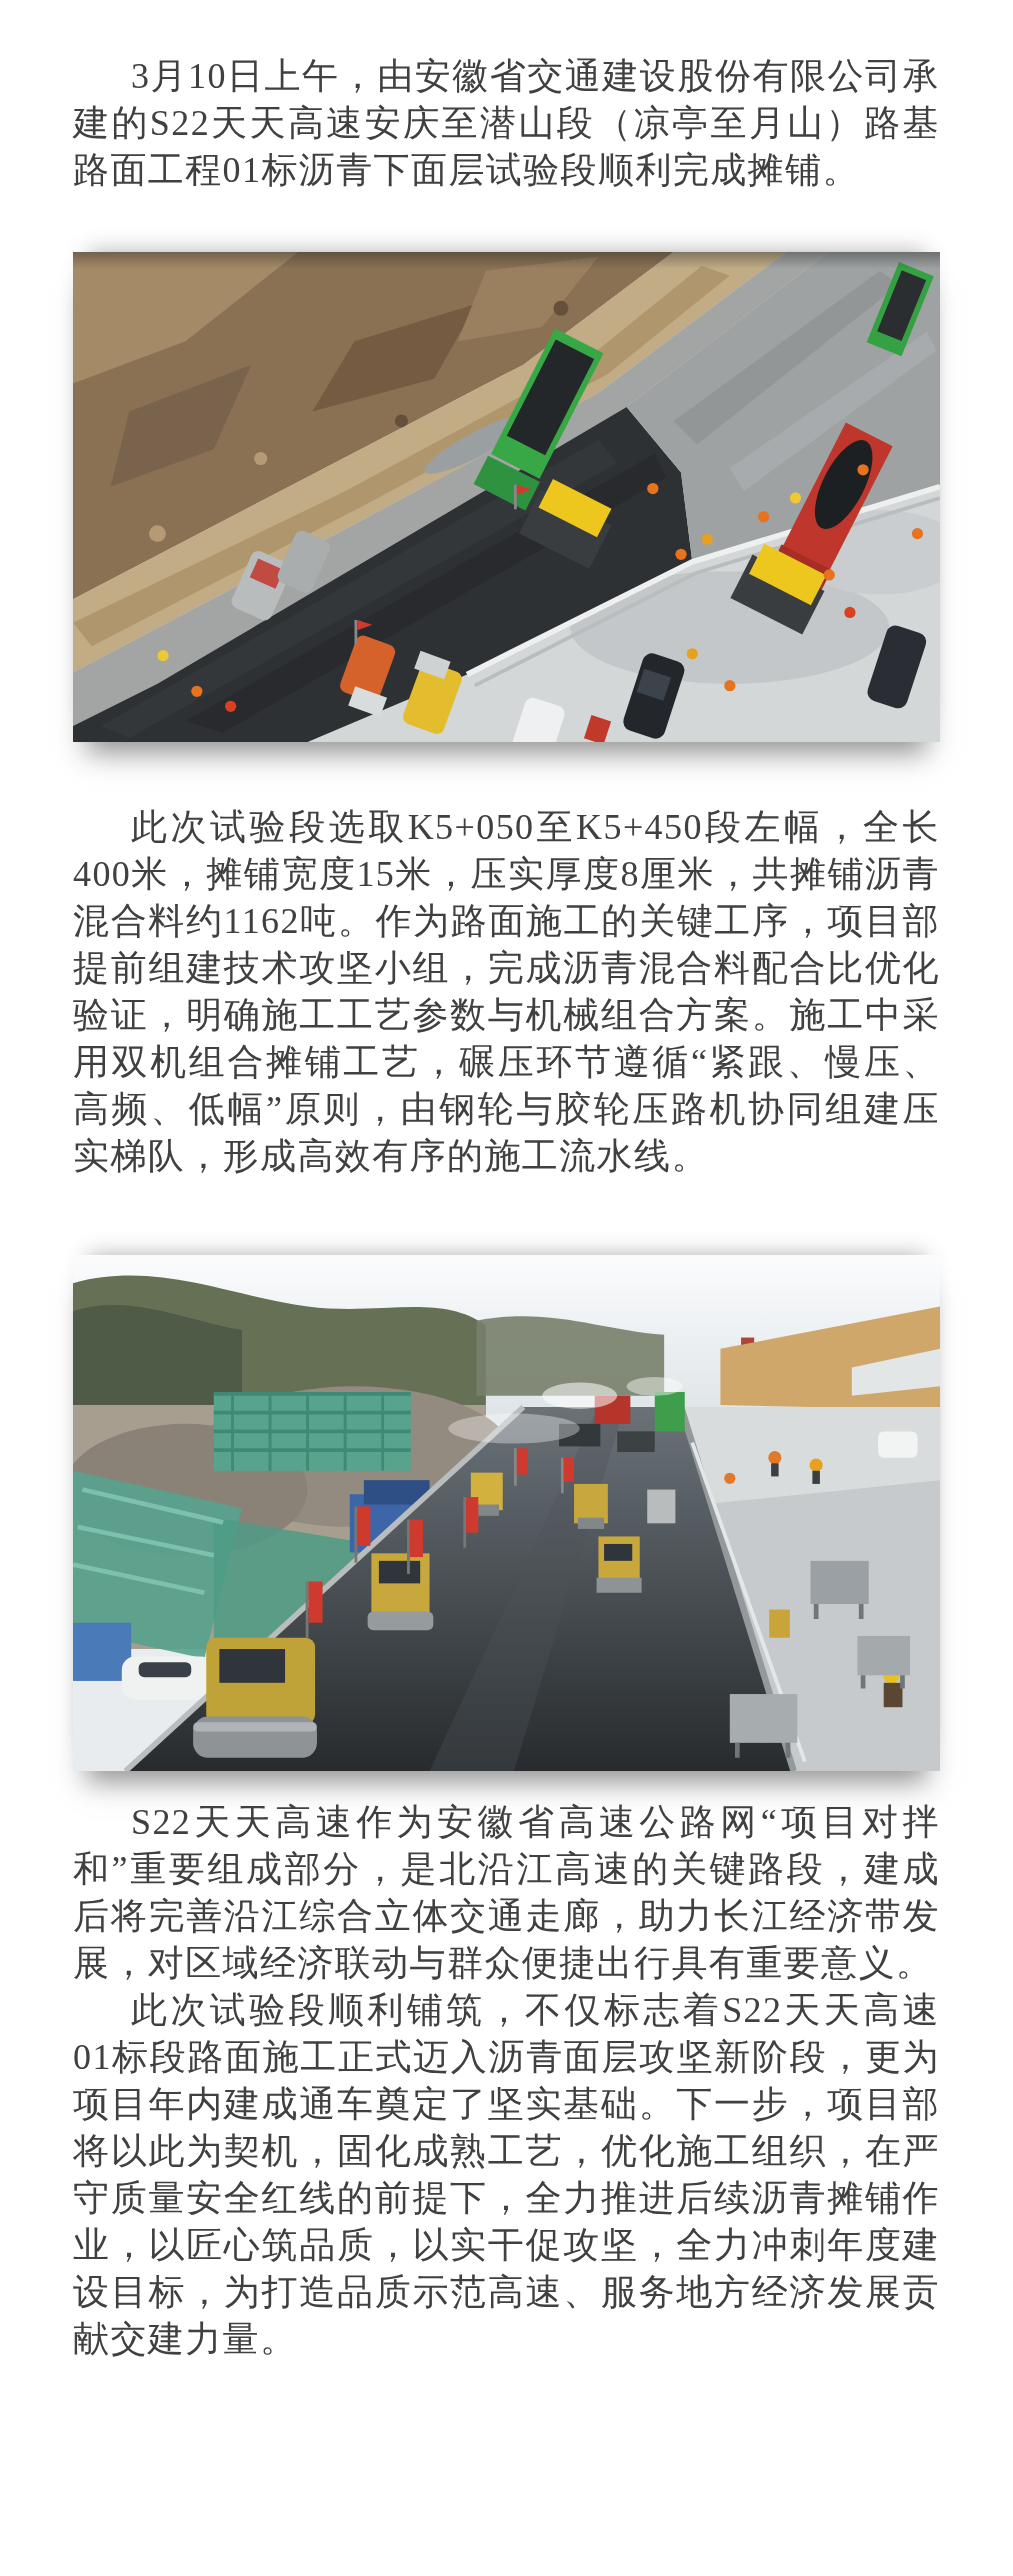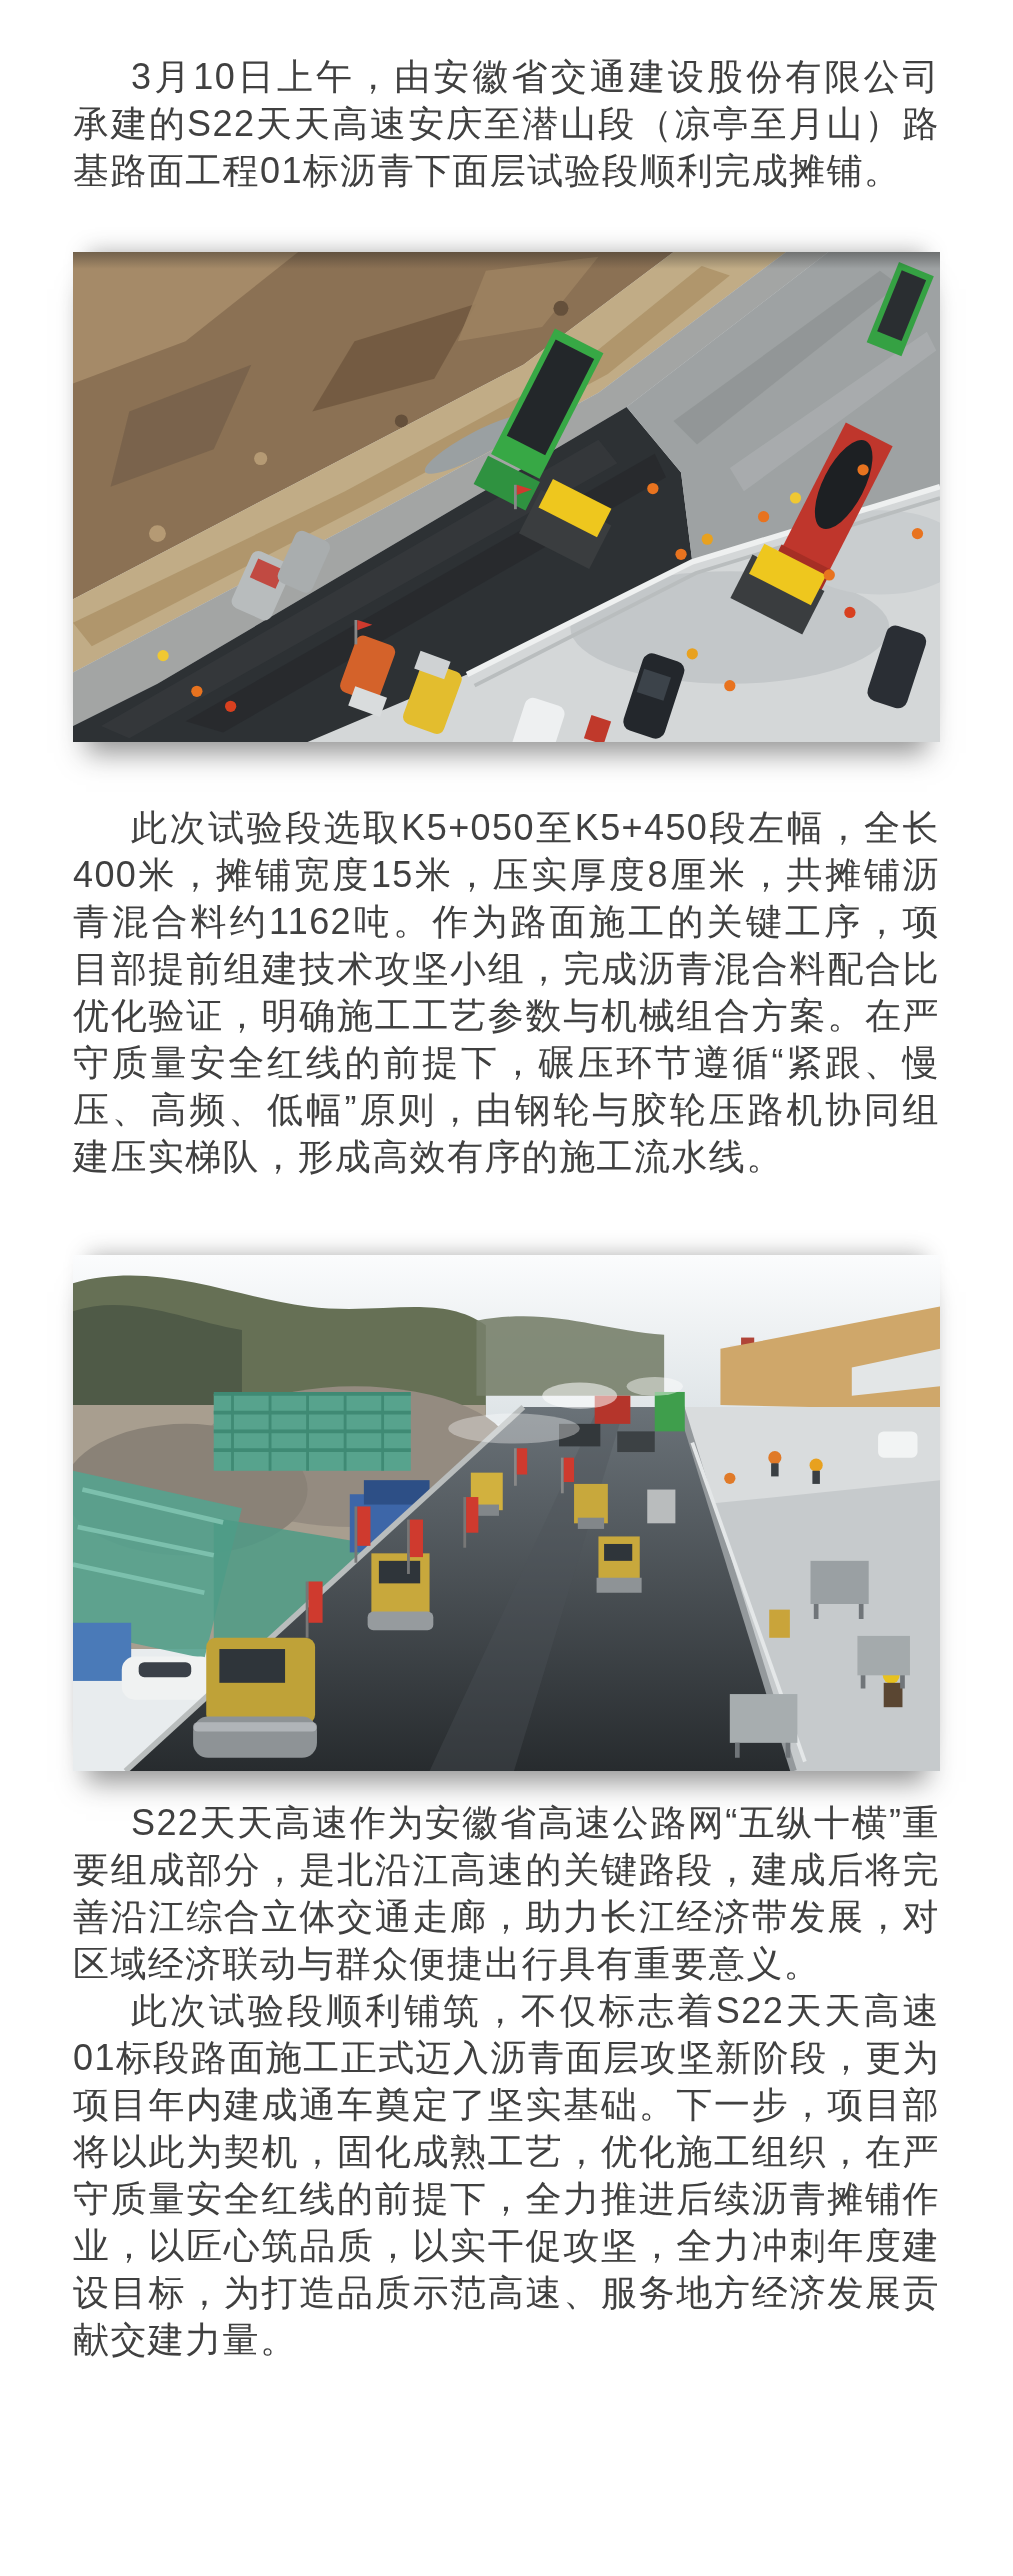--- a/index.html
+++ b/index.html
@@ -1,19 +1,19 @@
 <!DOCTYPE html>
 <html style="font-size:15px"><head>
 <meta charset="utf-8">
 <style>
   html,body{margin:0;padding:0;background:#ffffff;}
   body{width:1013px;font-family:"Liberation Sans","DejaVu Sans",sans-serif;}
   .page{
     width:1013px;height:2576px;overflow:hidden;background:#ffffff;
-    box-sizing:border-box;padding:53px 73px 56px 73px;
+    box-sizing:border-box;padding:53px 73px 56px 73px;font-family:Liberation Serif, serif;
   }
   .para{
     margin:0;font-size:36px;line-height:47px;color:#404040;
     text-align:justify;text-indent:58px;letter-spacing:1.4px;
   }
   .photo{
     margin:58px 0 62px 0;width:867px;height:490px;padding:0;
     box-shadow:0 24.4px 26px -13px rgba(40,40,40,.50),
                0 -15px 20.6px -15px rgba(60,60,60,.40);
     background:#cfd3d4;
@@ -132,21 +132,21 @@
         <g>
           <rect x="470" y="248" width="3" height="26" fill="#888"></rect>
             <path d="M473,248 l16,5 -16,6 Z" fill="#cf3a2e"></path>
           <rect x="300" y="392" width="3" height="26" fill="#888"></rect>
             <path d="M303,392 l16,5 -16,6 Z" fill="#cf3a2e"></path>
         </g>
         <rect width="924" height="18" fill="url(#p1top)"></rect>
       </svg>
     </figure>
 
-    <p class="para">此次试验段选取K5+050至K5+450段左幅，全长400米，摊铺宽度15米，压实厚度8厘米，共摊铺沥青混合料约1162吨。作为路面施工的关键工序，项目部提前组建技术攻坚小组，完成沥青混合料配合比优化验证，明确施工工艺参数与机械组合方案。在严守质量安全红线的前提下，碾压环节遵循“紧跟、慢压、高频、低幅”原则，由钢轮与胶轮压路机协同组建压实梯队，形成高效有序的施工流水线。</p>
+    <p class="para">此次试验段选取K5+050至K5+450段左幅，全长400米，摊铺宽度15米，压实厚度8厘米，共摊铺沥青混合料约1162吨。作为路面施工的关键工序，项目部提前组建技术攻坚小组，完成沥青混合料配合比优化验证，明确施工工艺参数与机械组合方案。施工中采用双机组合摊铺工艺，碾压环节遵循“紧跟、慢压、高频、低幅”原则，由钢轮与胶轮压路机协同组建压实梯队，形成高效有序的施工流水线。</p>
 
     <figure class="photo second">
       <svg viewBox="0 0 924 550" preserveAspectRatio="none">
         <defs>
           <linearGradient id="sky2" x1="0" y1="0" x2="0" y2="1">
             <stop offset="0" stop-color="#fbfcfd"></stop>
               <stop offset="1" stop-color="#dde3e6"></stop>
           </linearGradient>
           <linearGradient id="road2" x1="0" y1="0" x2="0" y2="1">
             <stop offset="0" stop-color="#6a7278"></stop>
@@ -253,18 +253,18 @@
           <rect x="836" y="406" width="56" height="42" fill="#a4aaac"></rect>
             <path d="M842,448 v14 M884,448 v14" stroke="#707579" stroke-width="5"></path>
           <rect x="700" y="468" width="72" height="52" fill="#a7adaf"></rect>
             <path d="M708,520 v16 M762,520 v16" stroke="#707579" stroke-width="5"></path>
           <rect x="742" y="378" width="22" height="30" fill="#c9a43a"></rect>
         </g>
         <ellipse cx="470" cy="185" rx="70" ry="16" fill="#ffffff" opacity=".35"></ellipse>
       </svg>
     </figure>
 
-    <p class="para">S22天天高速作为安徽省高速公路网“五纵十横”重要组成部分，是北沿江高速的关键路段，建成后将完善沿江综合立体交通走廊，助力长江经济带发展，对区域经济联动与群众便捷出行具有重要意义。</p>
+    <p class="para">S22天天高速作为安徽省高速公路网“项目对拌和”重要组成部分，是北沿江高速的关键路段，建成后将完善沿江综合立体交通走廊，助力长江经济带发展，对区域经济联动与群众便捷出行具有重要意义。</p>
     <p class="para">此次试验段顺利铺筑，不仅标志着S22天天高速01标段路面施工正式迈入沥青面层攻坚新阶段，更为项目年内建成通车奠定了坚实基础。下一步，项目部将以此为契机，固化成熟工艺，优化施工组织，在严守质量安全红线的前提下，全力推进后续沥青摊铺作业，以匠心筑品质，以实干促攻坚，全力冲刺年度建设目标，为打造品质示范高速、服务地方经济发展贡献交建力量。</p>
 
   </article>
 </div>
 
 
 </body></html>

